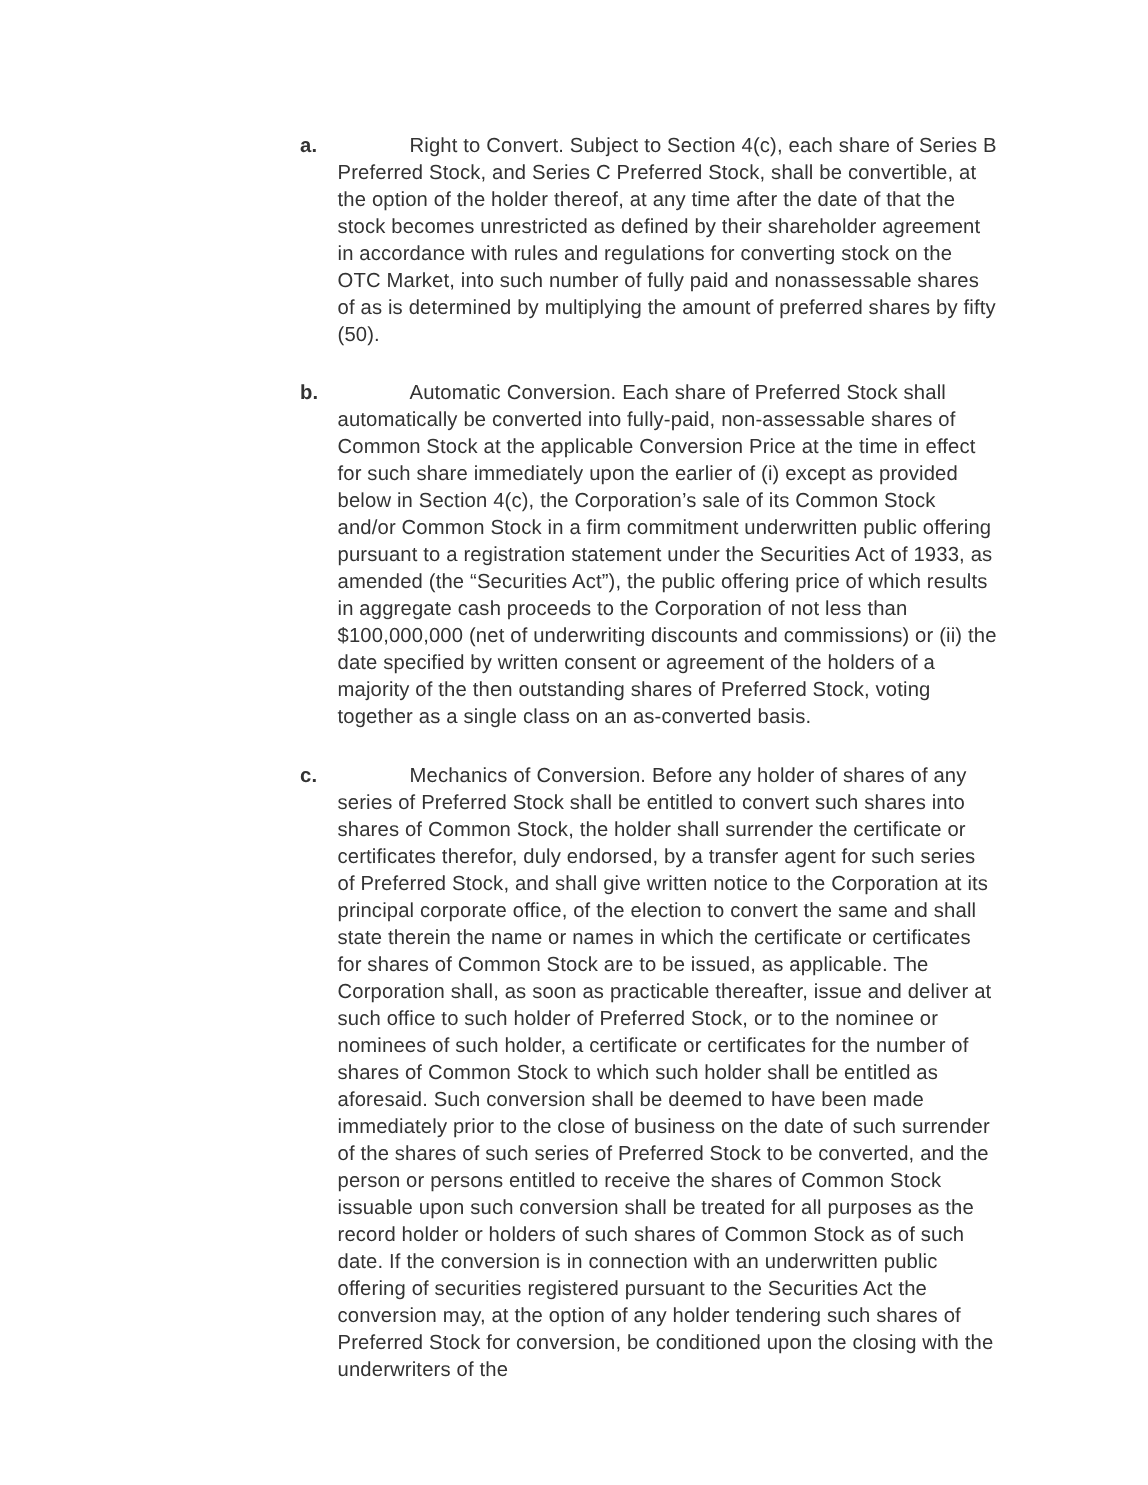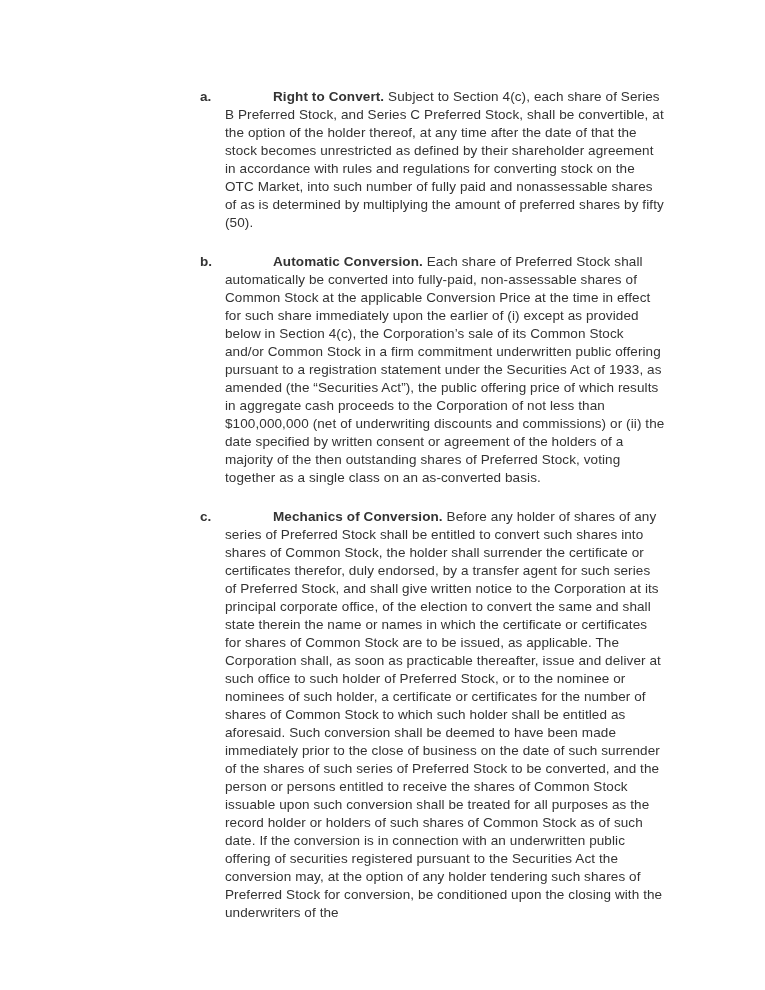--- a/index.html
+++ b/index.html
@@ -44,21 +44,21 @@
     font-weight: bold;
   }
 
   .para-text {
     flex: 1 1 auto;
     max-width: 440px;
     text-align: left;
   }
 
   .para-heading {
-    font-weight: bold;
+    font-weight: normal;
     padding-left: 48px;
   }
 </style>
 </head>
 <body>
 
 <div class="page">
   <div class="doc-body">
 
     <div class="para">

